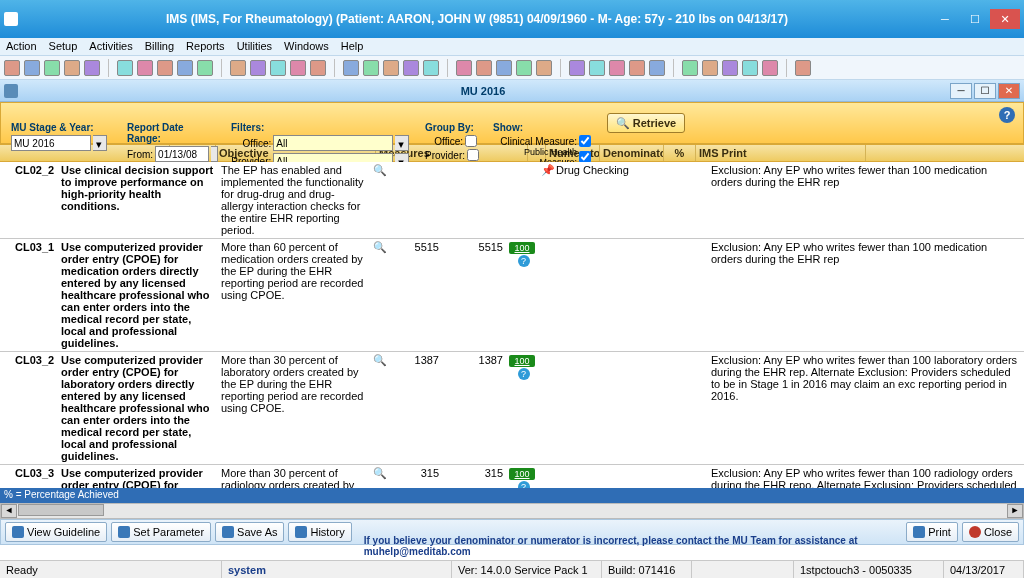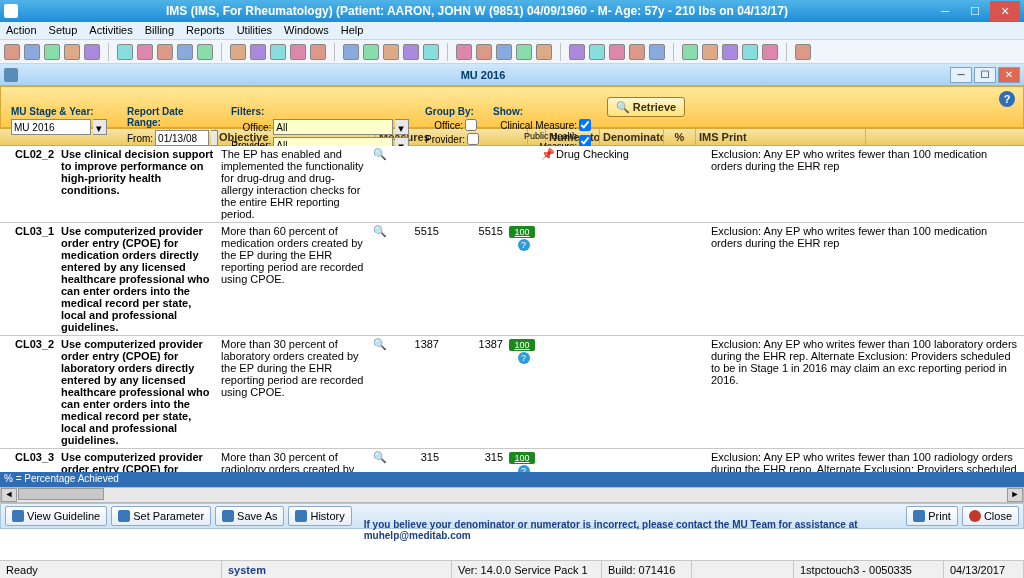--- a/index.html
+++ b/index.html
@@ -1,17 +1,17 @@
 <!DOCTYPE html>
 <html><head>
 <meta charset="utf-8">
 <style>
 *{box-sizing:border-box;margin:0;padding:0;font-family:Tahoma,Arial,sans-serif;font-size:11px;}
 body{width:1024px;height:578px;overflow:hidden;background:#fff;position:relative;}
-.titlebar{height:22px;background:linear-gradient(#4fb4e8,#1e8cd8);color:#fff;display:flex;align-items:center;padding:0 4px;}
+.titlebar{height:38px;background:linear-gradient(#4fb4e8,#1e8cd8);color:#fff;display:flex;align-items:center;padding:0 4px;}
 .titlebar .title{flex:1;text-align:center;font-weight:bold;font-size:12px;}
 .winbtns{display:flex;gap:0;}
 .winbtn{width:30px;height:20px;display:flex;align-items:center;justify-content:center;color:#fff;cursor:pointer;}
 .winbtn.close{background:#d9534f;}
 .menubar{height:18px;background:#e6f2fb;border-bottom:1px solid #c0d8ec;display:flex;gap:12px;padding:2px 6px;}
 .menubar span{cursor:pointer;}
 .toolbar{height:24px;background:#f0f6fc;border-bottom:1px solid #c0d8ec;display:flex;gap:4px;align-items:center;padding:1px 4px;}
 .toolicon{width:16px;height:16px;border-radius:2px;background:#b8d6f0;display:inline-block;}
 .sep{width:1px;height:18px;background:#c0c0c0;margin:0 4px;}
 .inner-title{height:22px;background:linear-gradient(#d0e8fb,#aad2f4);border-bottom:1px solid #93b7d6;display:flex;align-items:center;padding:0 4px;}

